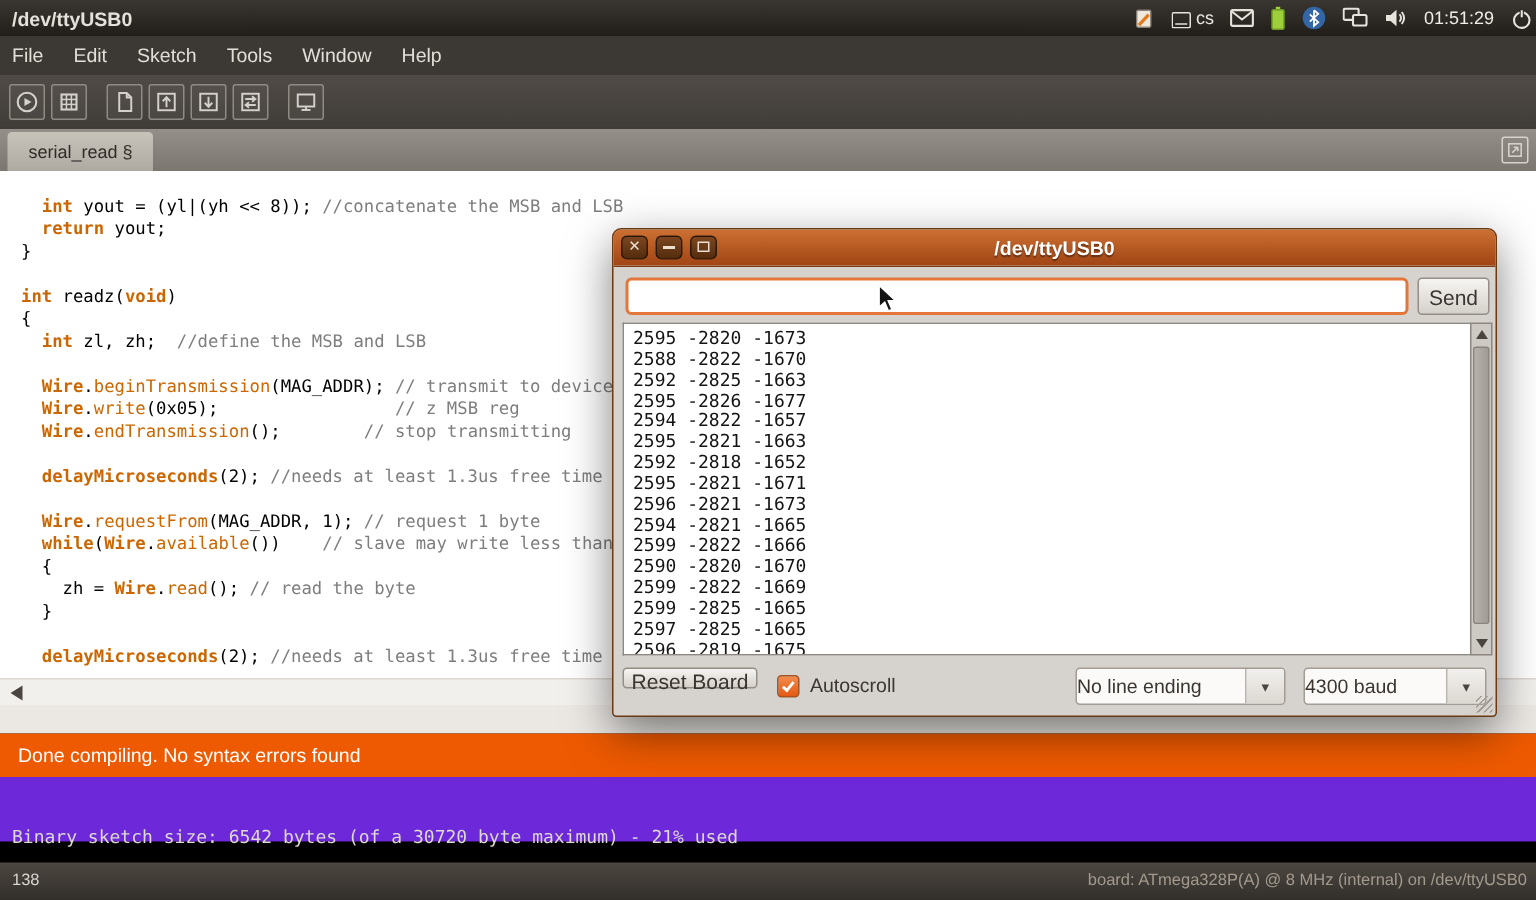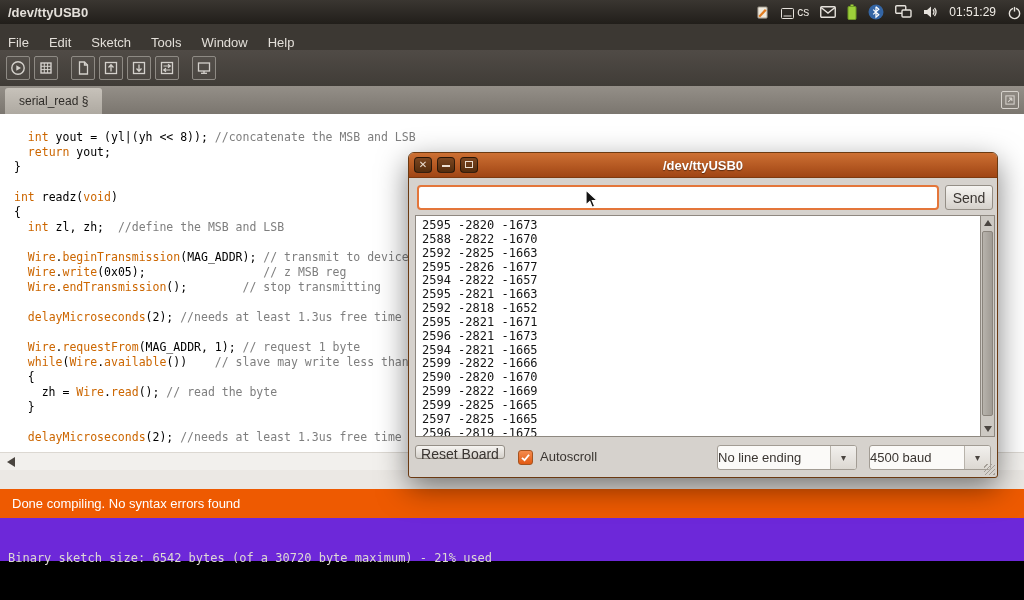--- a/index.html
+++ b/index.html
@@ -9,38 +9,38 @@
 
   
   .topbar{position:absolute;left:0;top:0;width:1024px;height:24px;background:linear-gradient(#3a3631,#211e1a);color:#e4e0da;display:flex;align-items:center;z-index:5}
   .topbar .wintitle{font-weight:bold;font-size:13px;padding-left:8px}
   .tray{position:absolute;right:2px;top:0;height:24px;display:flex;align-items:center;gap:11px}
   .tray svg{display:block}
   .tray .kbd{display:flex;align-items:flex-end;gap:3px;font-size:12px;color:#e8e4de}
   .clock{font-size:12px;color:#f0ece6}
 
   
-  .menubar{position:absolute;left:0;top:24px;width:1024px;height:32px;background:#3c3833;display:flex;align-items:flex-end;z-index:4}
+  .menubar{position:absolute;left:0;top:24px;width:1024px;height:32px;background:#3c3833;display:flex;align-items:flex-start;z-index:4}
   .menu-item{padding:0 10px;line-height:26px;font-size:13px;color:#e2ded8}
   .menu-item:first-child{padding-left:8px}
 
   
   .toolbar{position:absolute;left:0;top:50px;width:1024px;height:36px;background:linear-gradient(#504b46,#403c37);display:flex;align-items:center;padding-left:6px;gap:4px;z-index:4}
   .tb-btn{width:24px;height:24px;border:1px solid #8e8a84;border-radius:2px;background:rgba(255,255,255,0.04);display:flex;align-items:center;justify-content:center}
   .tb-btn.gap{margin-left:9px}
 
   
   .tabstrip{position:absolute;left:0;top:86px;width:1024px;height:28px;background:linear-gradient(#948f88,#7b766f);z-index:4}
   .tab{position:absolute;left:5px;top:2px;height:26px;padding:0 14px;line-height:26px;background:linear-gradient(#c7c2ba,#aeA9a1);border-radius:3px 3px 0 0;color:#2f2c28;font-size:12px}
   .tab-menu-btn{position:absolute;right:5px;top:5px;width:18px;height:18px;border:1px solid #d6d2cc;border-radius:2px;display:flex;align-items:center;justify-content:center}
 
   
   .editor{position:absolute;left:0;top:114px;width:1024px;height:356px;background:#fff;overflow:hidden;z-index:1}
   .code{position:absolute;left:14px;top:16px;font-family:"DejaVu Sans Mono",monospace;font-size:11.5px;line-height:15px;color:#000;white-space:pre}
-  .tok-k{color:#CC6600;font-weight:normal}
+  .tok-k{color:#CC6600;font-weight:bold}
   .tok-f{color:#CC6600}
   .tok-c{color:#7E7E7E}
   .hscroll{position:absolute;left:0;bottom:0;width:1024px;height:18px;background:#f2f0ed;border-top:1px solid #dcd8d2}
   .hscroll .left-arrow{position:absolute;left:7px;top:4px;width:0;height:0;border-top:5px solid transparent;border-bottom:5px solid transparent;border-right:8px solid #4a4540}
 
   
   .gapstrip{position:absolute;left:0;top:470px;width:1024px;height:19px;background:#ecleaf6;background:#ebe8e4;z-index:1}
   .statusbar{position:absolute;left:0;top:489px;width:1024px;height:29px;background:#ee5a01;color:#fff;line-height:29px;padding-left:12px;font-size:13px;z-index:1}
   .console{position:absolute;left:0;top:518px;width:1024px;height:43px;background:#6d28d9;z-index:1}
   .console .msg{position:absolute;left:8px;top:33px;color:#ddd9d3;font-family:"DejaVu Sans Mono",monospace;font-size:12px}
@@ -217,20 +217,24 @@
   </div>
 
   <div class="gapstrip"></div>
 
   <div class="statusbar">Done compiling. No syntax errors found</div>
 
   <div class="console">
     <div class="msg">Binary sketch size: 6542 bytes (of a 30720 byte maximum) - 21% used</div>
   </div>
 
+  <div class="footer">
+    <span class="lineno">138</span>
+    <span class="board">board: ATmega328P(A) @ 8 MHz (internal) on /dev/ttyUSB0</span>
+  </div>
 
   <div class="sm-window">
     <div class="sm-titlebar">
       <div class="wbtn" style="left:5px"><span>✕</span></div>
       <div class="wbtn" style="left:28px"><span class="min-glyph"></span></div>
       <div class="wbtn" style="left:51px"><span class="max-glyph"></span></div>
       <div class="sm-title">/dev/ttyUSB0</div>
     </div>
     <input class="sm-input" type="text" value="" style="">
     <button class="btn sm-send">Send</button>
@@ -266,21 +270,21 @@
       <svg width="11" height="11" viewBox="0 0 14 14">
           <polyline points="2.5,7.5 5.8,10.5 11.5,3.5" fill="none" stroke="#fff" stroke-width="2.4"></polyline>
         </svg>
     </span>
     <span class="sm-autolabel">Autoscroll</span>
     <div class="dropdown dd1">
       <span class="dd-text">No line ending</span>
       <span class="dd-arrow">▾</span>
     </div>
     <div class="dropdown dd2">
-      <span class="dd-text">4500 baud</span>
+      <span class="dd-text">4300 baud</span>
       <span class="dd-arrow">▾</span>
     </div>
     <div class="grip"></div>
   </div>
 
   <div class="cursor">
     <svg width="15" height="21" viewBox="0 0 15 21">
         <path d="M1 1 L1 16 L4.8 12.6 L7.2 18.4 L9.7 17.3 L7.3 11.6 L12.3 11.6 Z" fill="#141414" stroke="#fff" stroke-width="1.2"></path>
       </svg>
   </div>

